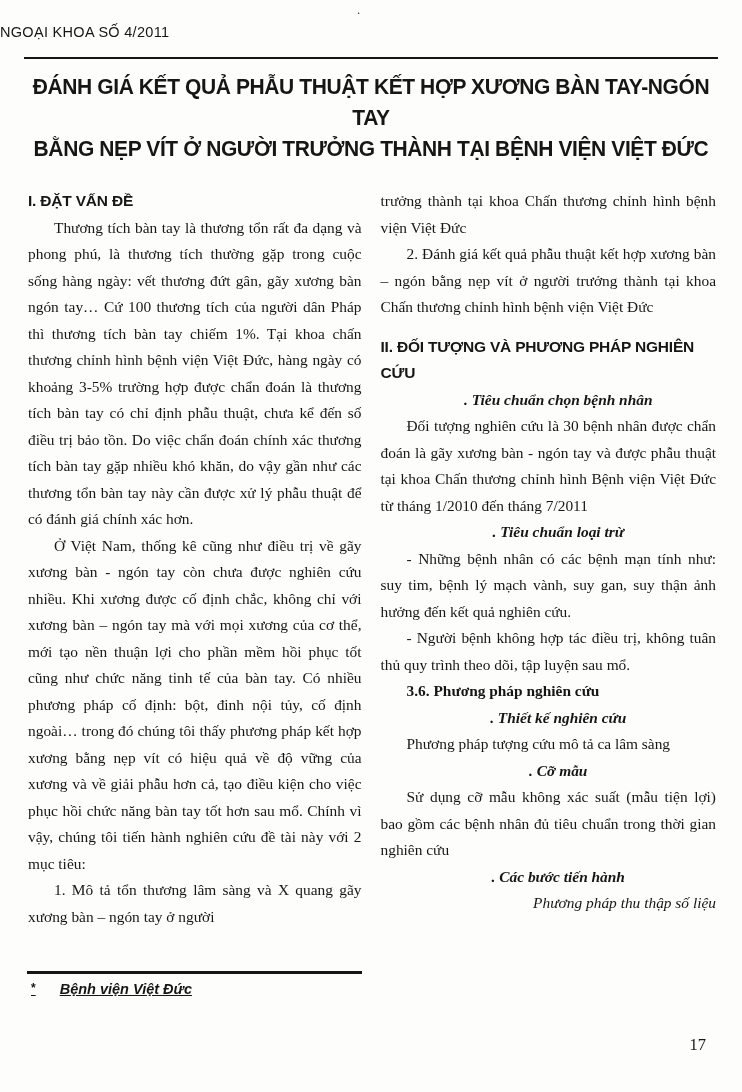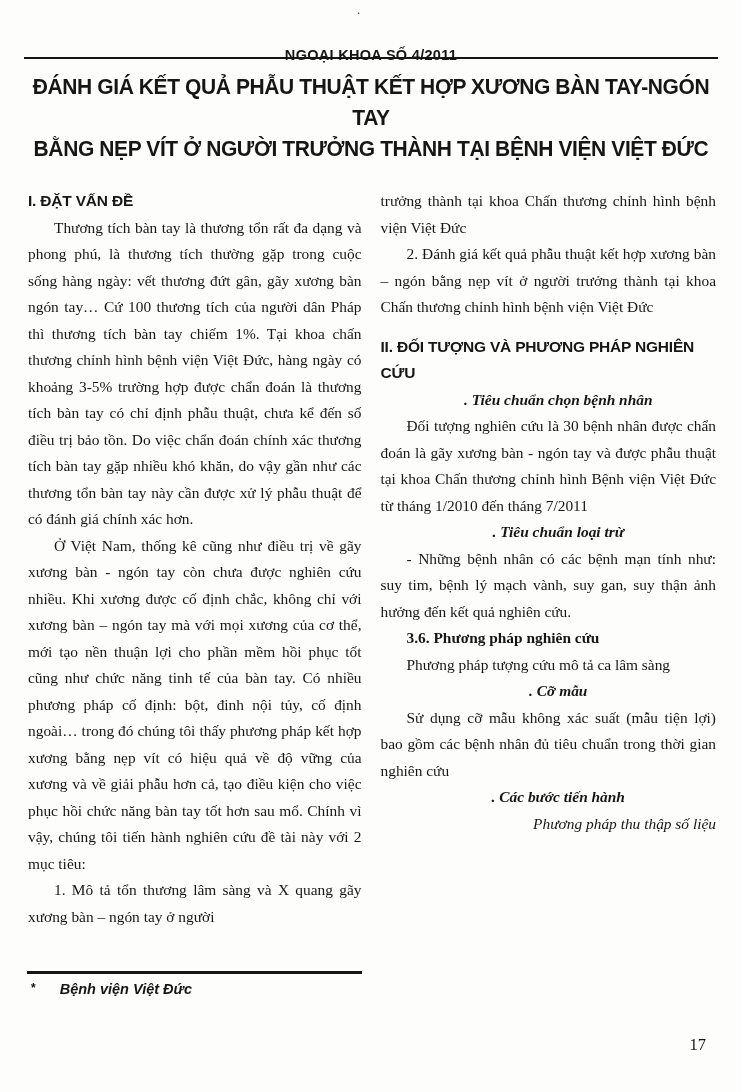--- a/index.html
+++ b/index.html
@@ -10,24 +10,24 @@
     color:#161616;
     font-family:"Liberation Serif", serif;
     overflow:hidden;
     margin:0 auto;
   }
   .top-mark{
     position:absolute;top:2px;left:357px;
     font-size:13px;color:#444;
   }
   .journal-header{
-    position:absolute;top:47px;left:0;width:100%;
-    text-align:center;
+    position:absolute;top:24px;left:0;width:100%;
+    text-align:left;
     font-family:"Liberation Sans", sans-serif;
-    font-weight:bold;font-size:14.5px;letter-spacing:.3px;
+    font-weight:normal;font-size:14.5px;letter-spacing:.3px;
   }
   .header-rule{
     position:absolute;top:57px;left:24px;width:694px;height:2px;
     background:#151515;
   }
   .title{
     position:absolute;top:70px;left:18px;width:706px;
     text-align:center;
     font-family:"Liberation Sans", sans-serif;
     font-weight:bold;font-size:21px;line-height:29px;
@@ -61,21 +61,21 @@
   .para{text-indent:26px;}
   .cont{text-indent:0;}
   .pitalic{font-style:italic;text-indent:20px;text-align:right;}
   .footnote-rule{
     position:absolute;top:971px;left:27px;width:335px;height:3px;
     background:#151515;
   }
   .footnote{
     position:absolute;top:981px;left:31px;
     font-family:"Liberation Sans", sans-serif;
-    font-style:italic;font-weight:600;font-size:14.5px;
+    font-style:italic;font-weight:600;font-size:14.5px;text-decoration:underline;
   }
   .footnote .marker{font-style:normal;margin-right:24px;font-size:12px;vertical-align:2px;}
   .page-number{
     position:absolute;top:1035px;right:36px;
     font-size:16.5px;
   }
 </style>
 </head>
 <body>
 
@@ -102,21 +102,23 @@
     </div>
 
     <div class="col col-right">
       <p class="cont">trưởng thành tại khoa Chấn thương chỉnh hình bệnh viện Việt Đức</p>
       <p class="para">2. Đánh giá kết quả phẫu thuật kết hợp xương bàn – ngón bằng nẹp vít ở người trưởng thành tại khoa Chấn thương chỉnh hình bệnh viện Việt Đức</p>
       <p class="h1 gap-top">II. ĐỐI TƯỢNG VÀ PHƯƠNG PHÁP NGHIÊN CỨU</p>
       <p class="sub">. Tiêu chuẩn chọn bệnh nhân</p>
       <p class="para">Đối tượng nghiên cứu là 30 bệnh nhân được chẩn đoán là gãy xương bàn - ngón tay và được phẫu thuật tại khoa Chấn thương chỉnh hình Bệnh viện Việt Đức từ tháng 1/2010 đến tháng 7/2011</p>
       <p class="sub">. Tiêu chuẩn loại trừ</p>
       <p class="para">- Những bệnh nhân có các bệnh mạn tính như: suy tim, bệnh lý mạch vành, suy gan, suy thận ảnh hưởng đến kết quả nghiên cứu.</p>
+      <p class="para">- Người bệnh không hợp tác điều trị, không tuân thủ quy trình theo dõi, tập luyện sau mổ.</p>
       <p class="h2">3.6. Phương pháp nghiên cứu</p>
+      <p class="sub">. Thiết kế nghiên cứu</p>
       <p class="para">Phương pháp tượng cứu mô tả ca lâm sàng</p>
       <p class="sub">. Cỡ mẫu</p>
       <p class="para">Sử dụng cỡ mẫu không xác suất (mẫu tiện lợi) bao gồm các bệnh nhân đủ tiêu chuẩn trong thời gian nghiên cứu</p>
       <p class="sub">. Các bước tiến hành</p>
       <p class="pitalic">Phương pháp thu thập số liệu</p>
     </div>
 
   </div>
 
   <div class="footnote-rule"></div>

